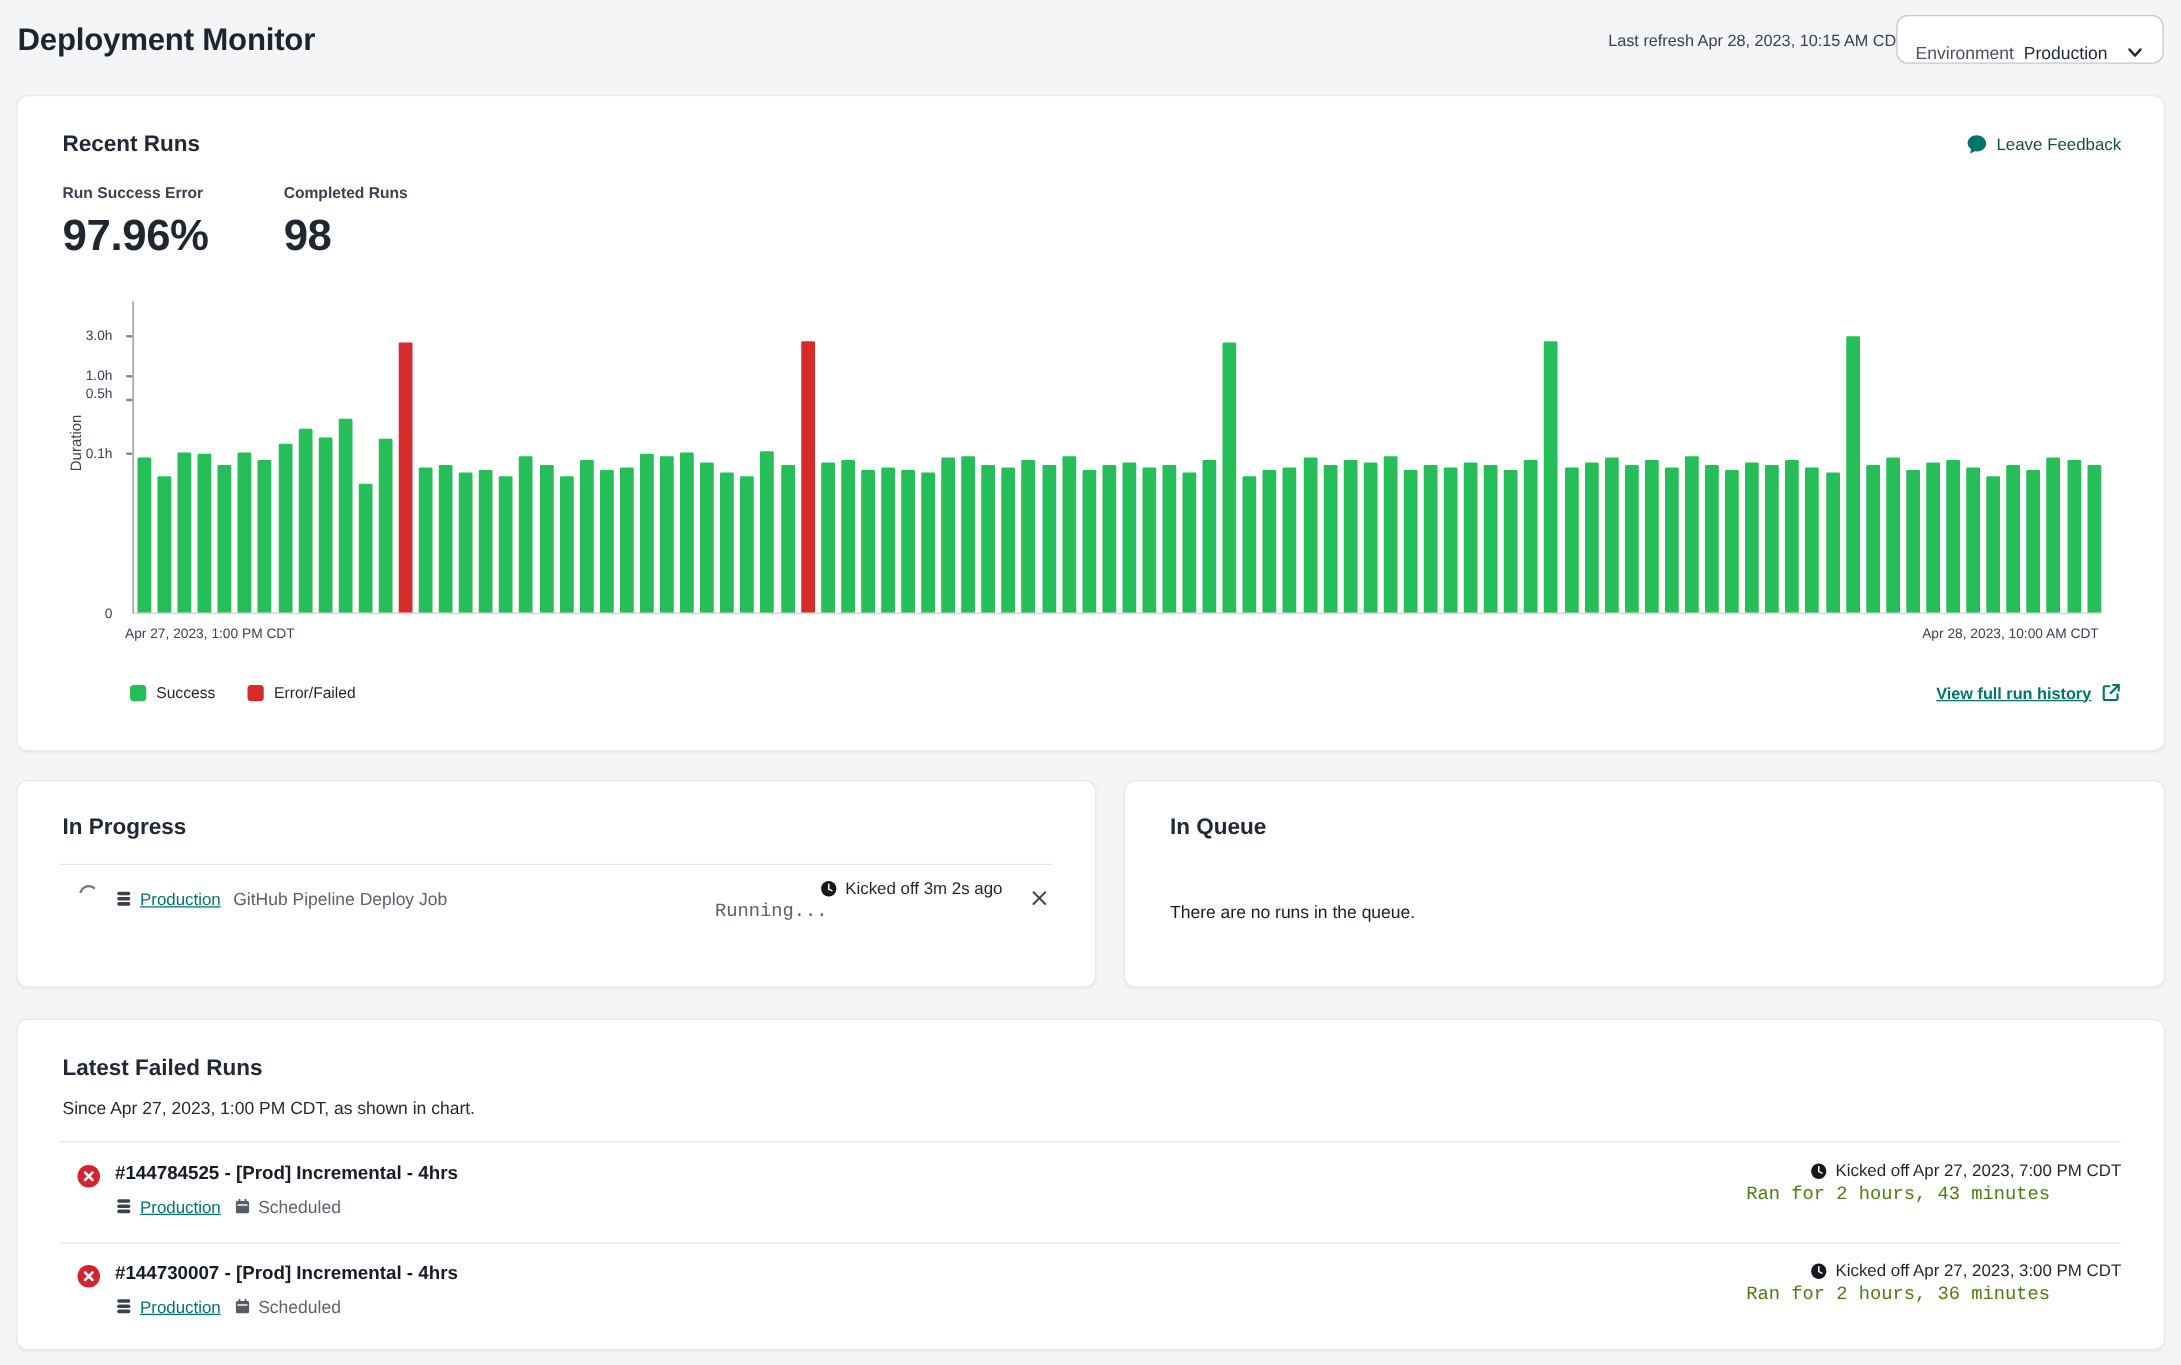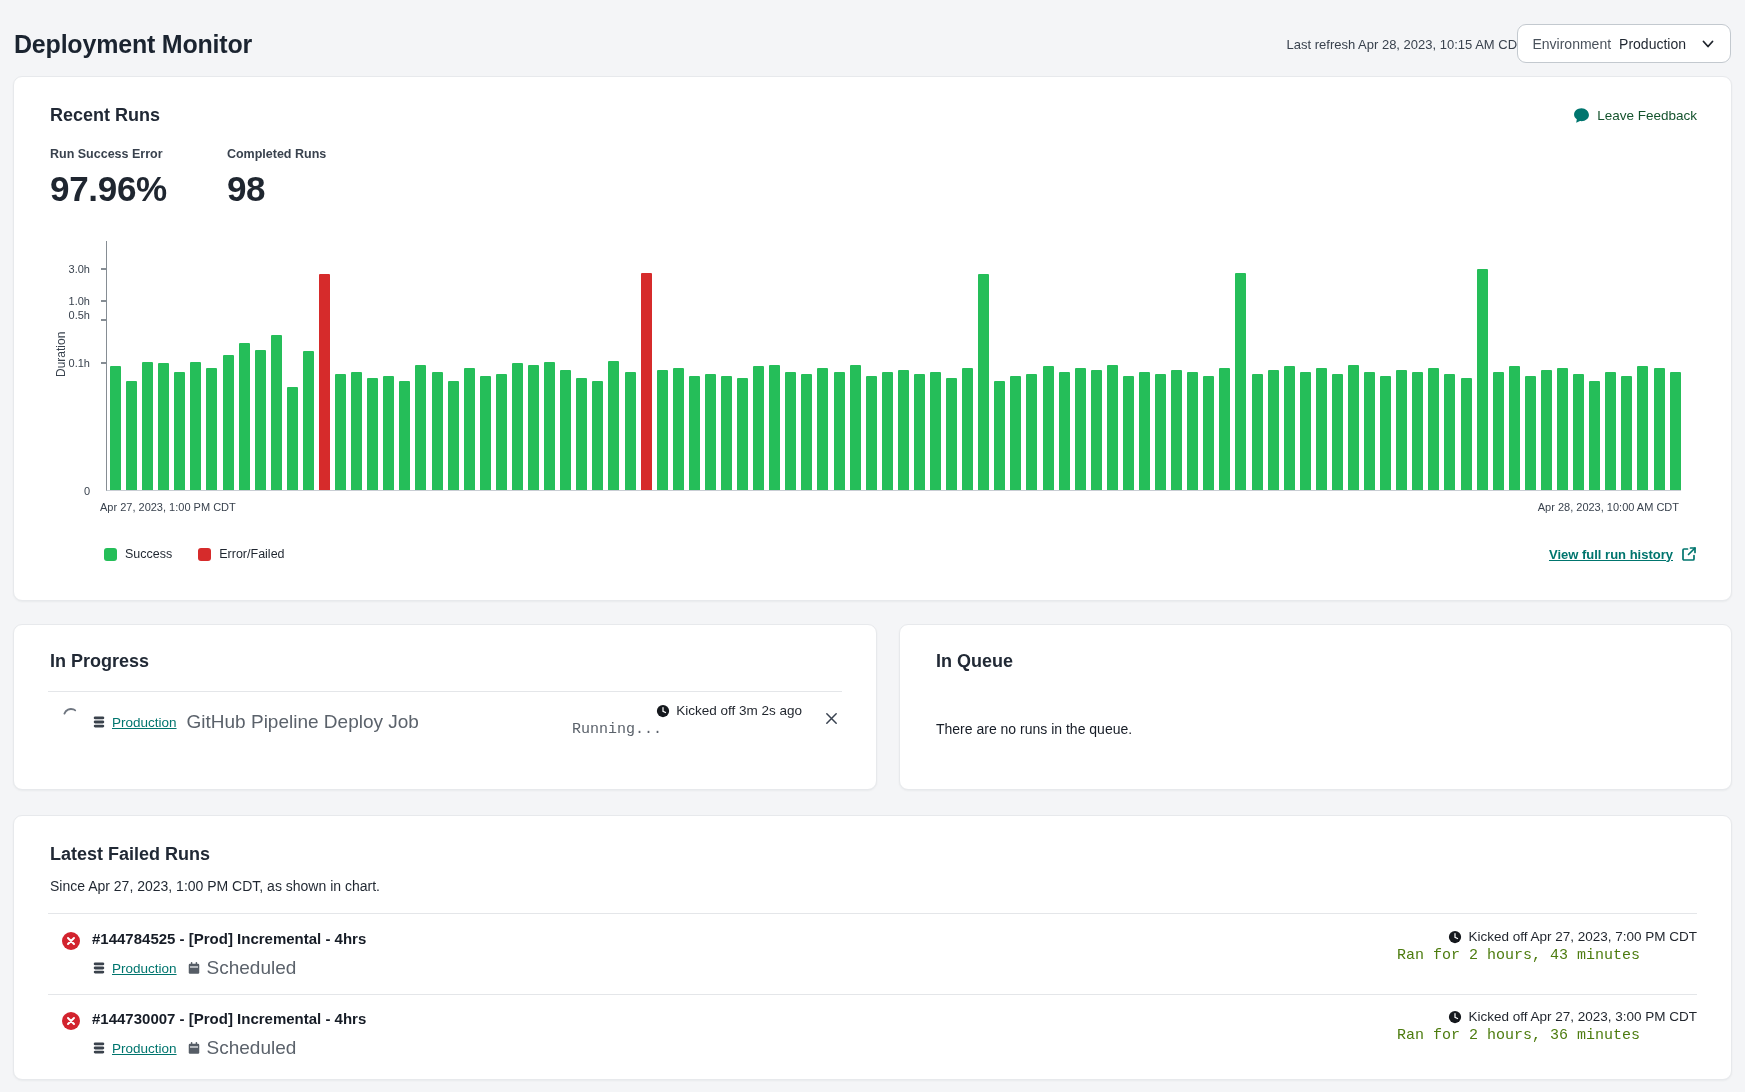--- a/index.html
+++ b/index.html
@@ -1,25 +1,25 @@
 <!DOCTYPE html>
 <html><head>
 <meta charset="utf-8">
 <style>
   * { margin:0; padding:0; box-sizing:border-box; }
   html,body { background:#f4f5f7; }
   body { font-family:"Liberation Sans","DejaVu Sans",sans-serif; color:#1f2630; }
   .page { position:relative; width:1745px; height:1092px; background:#f4f5f7; overflow:hidden; }
 
   
-  .top-header { position:absolute; left:0; top:16px; width:100%; height:62px;padding-left:48px; }
+  .top-header { position:absolute; left:0; top:4px; width:100%; height:62px;padding-left:48px; }
   .page-title { position:absolute; left:14px; top:14px; font-size:25px; font-weight:700; color:#1b2430; letter-spacing:-0.2px; }
   .last-refresh { position:absolute; right:220px; top:21px; font-size:13px; color:#39424e; }
   .env-select { position:absolute; right:14px; top:8px; height:39px; min-width:198px;
-    background:#fff; border:1px solid #c3c9cf; border-radius:9px; display:flex; align-items:center;
+    background:#fff; border:1px solid #c3c9cf; border-radius:9px; display:flex; align-items:flex-end;
     gap:8px; padding:0 14px; cursor:pointer; }
   .env-label { font-size:14px; color:#4a525c; }
   .env-value { font-size:14px; color:#1f2630; }
   .env-select svg { margin-left:6px; }
 
   
   .card { position:absolute; background:#fff; border:1px solid #e7e9ec; border-radius:9px;
     box-shadow:0 1px 2px rgba(20,30,40,0.05); }
   .card-recent  { left:13px; top:76px;  width:1719px; height:525px; }
   .card-progress{ left:13px; top:624px; width:864px;  height:166px; }
@@ -60,21 +60,21 @@
   .sub-card-head { position:absolute; left:36px; top:26px; font-size:18px; font-weight:700; color:#212935; }
   .head-divider { position:absolute; left:34px; right:34px; top:66px; height:1px; background:#e4e6e9; }
   .run-row { position:absolute; left:36px; right:30px; top:78px; display:flex; align-items:flex-start; }
   .run-status-icon { width:18px; height:18px; margin:4px 12px 0 12px; flex:none; }
   .run-main { flex:1; min-width:0; }
   .run-title { font-size:15px; font-weight:700; color:#161c26; line-height:20px; }
   .run-subline { display:flex; align-items:center; gap:10px; margin-top:8px; }
   .tag-link { display:flex; align-items:center; gap:6px; cursor:pointer; }
   .tag-link .tag-text { font-size:13.5px; color:#00756e; text-decoration:underline; }
   .tag-plain { display:flex; align-items:center; gap:6px; }
-  .tag-plain .tag-text { font-size:19px; color:#5b626b; }
+  .tag-plain .tag-text { font-size:14px; color:#5b626b; }
   .run-meta { width:230px; flex:none; text-align:left; }
   .meta-line1 { display:flex; justify-content:flex-end; align-items:center; gap:6px;
     font-size:13.5px; color:#1f242c; }
   .meta-line2 { margin-top:3px; font-size:15px; color:#5b626b;font-family:Liberation Mono, monospace; }
   .meta-line2.dark { color:#4d7c0f; }
   .close-btn { flex:none; width:30px; height:30px; margin-left:14px; display:flex; align-items:center;
     justify-content:center; cursor:pointer; border-radius:4px; }
   .queue-msg { position:absolute; left:36px; top:96px; font-size:14px; color:#161c26; }
 
   

